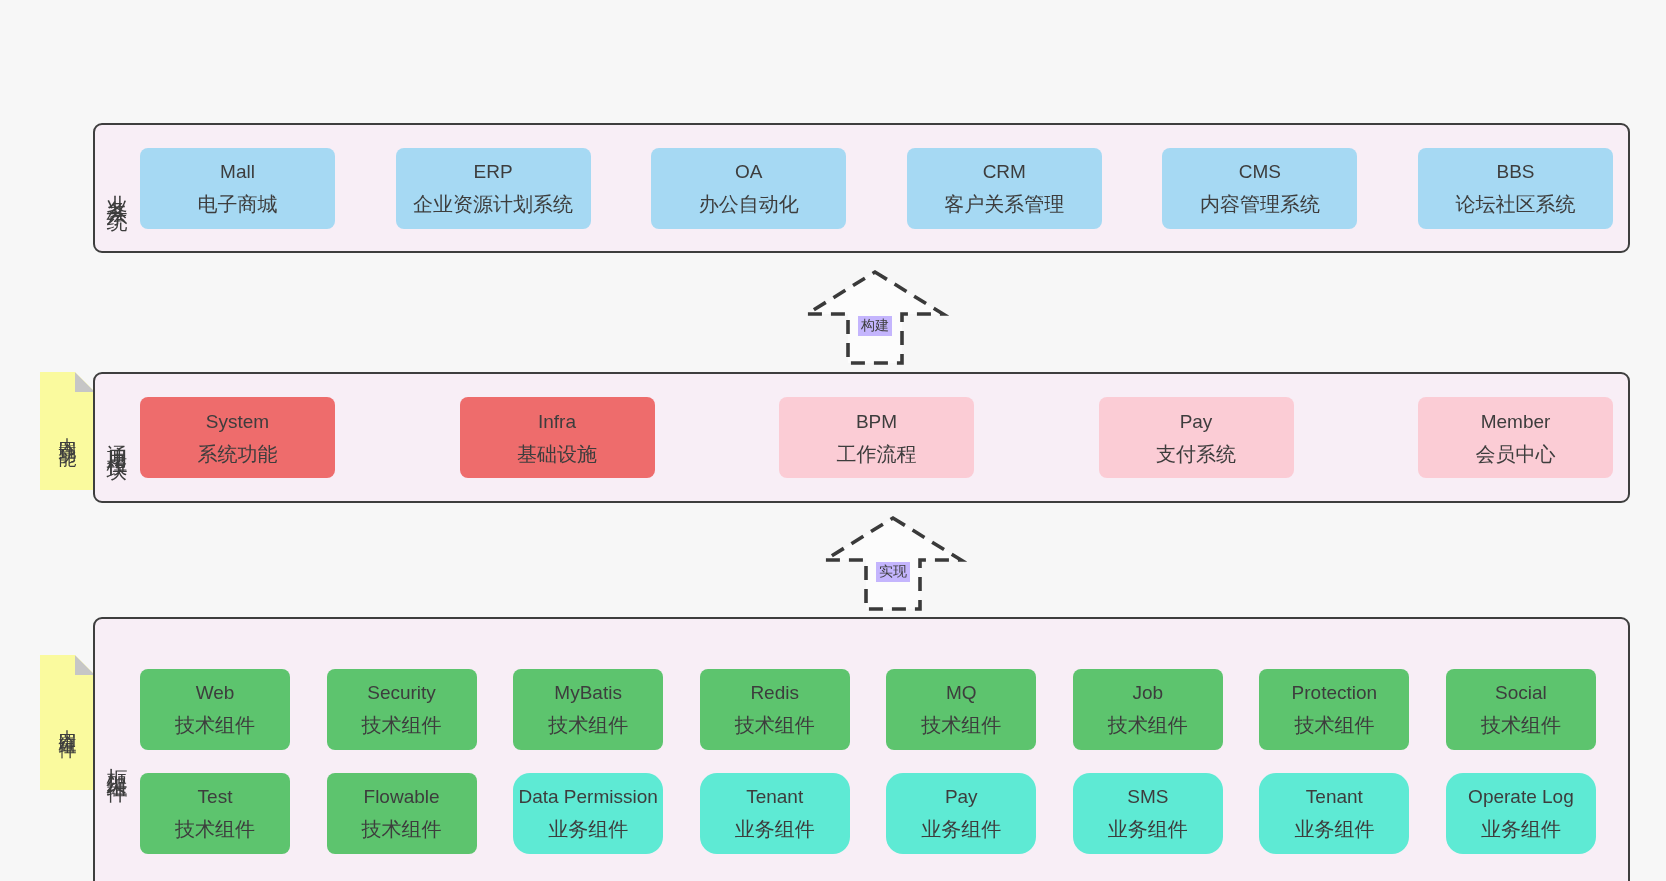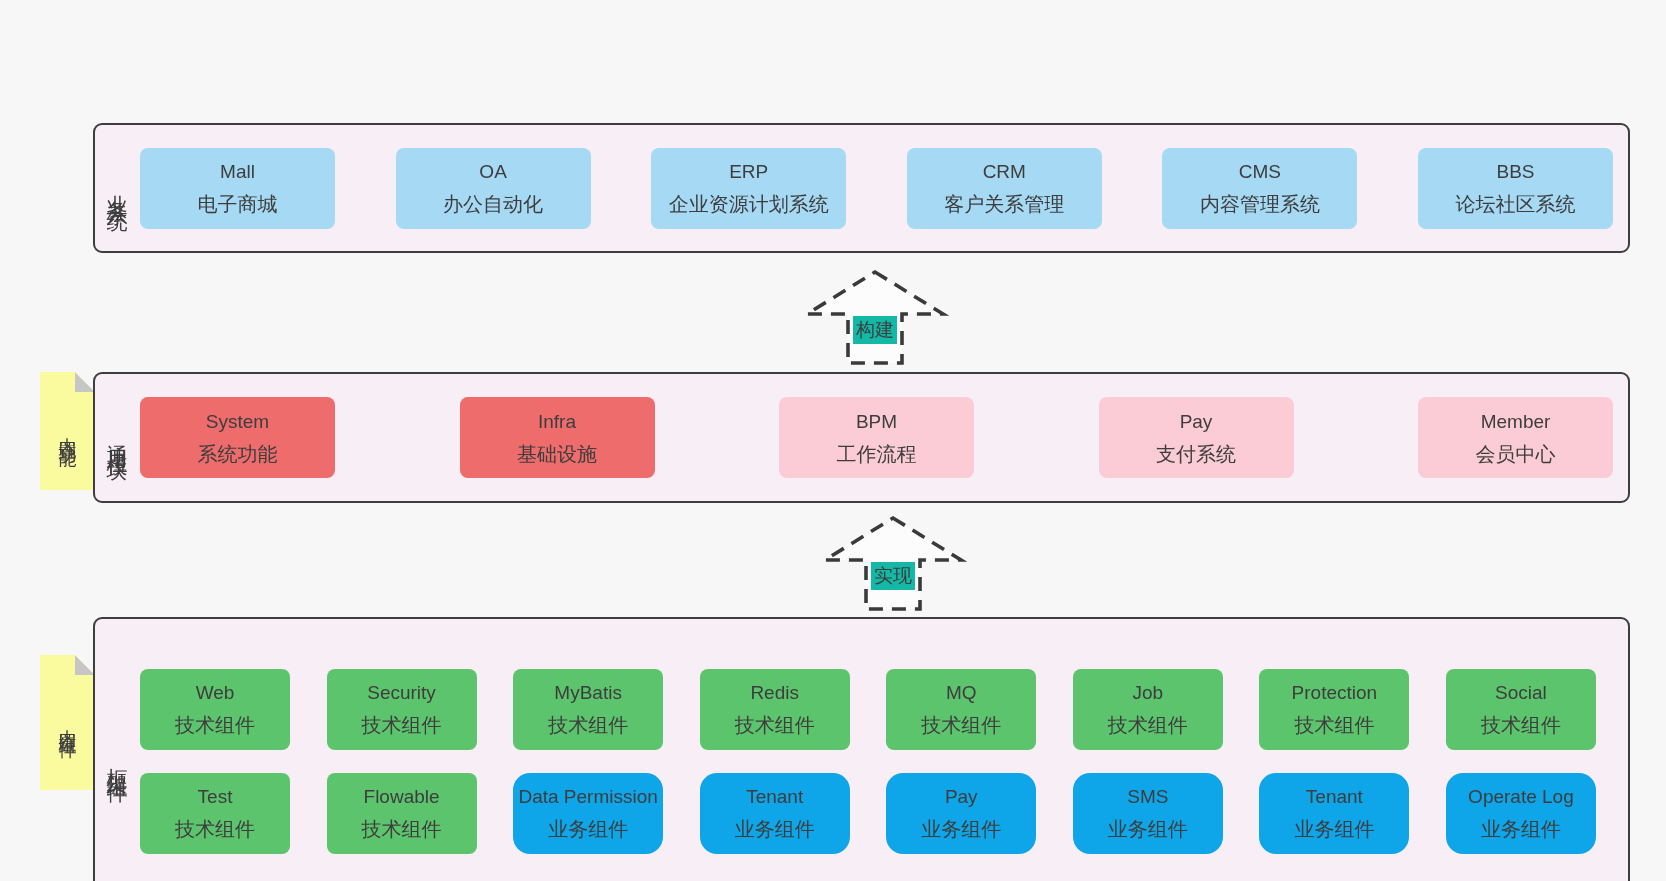--- a/index.html
+++ b/index.html
@@ -37,62 +37,62 @@
     display:flex;flex-direction:column;align-items:center;justify-content:center;
     text-align:center;box-sizing:border-box;padding:2px 4px;gap:8px;
   }
   .box.small{width:150px;height:81px;}
   .box-name{font-size:19px;line-height:25px;}
   .box-desc{font-size:20px;line-height:25px;}
   .blue{background:#a6d9f3;}
   .red{background:#ee6c6c;}
   .pink{background:#fbccd5;}
   .green-dark{background:#5dc46e;}
-  .green-light{background:#0ea5e9;border-radius:17px;}
+  .green-light{background:#5eead4;border-radius:17px;}
   
   .note{
     position:absolute;left:40px;width:55px;background:#fafa9e;z-index:1;
     display:flex;align-items:center;justify-content:center;
     clip-path:polygon(0 0,calc(100% - 20px) 0,100% 20px,100% 100%,0 100%);
   }
   #note-modules{top:372px;height:118px;}
   #note-components{top:655px;height:135px;}
   .note .v-label{font-size:18px;letter-spacing:4px;margin:0;}
   .note-fold{
     position:absolute;top:0;right:0;width:20px;height:20px;background:#c6c6c6;
     clip-path:polygon(0 0,100% 100%,0 100%);
   }
   
   .arrow-wrap{position:absolute;width:152px;height:98px;z-index:1;}
   #arrow-build{left:799px;top:268px;}
   #arrow-implement{left:817px;top:514px;}
   .arrow-wrap svg{display:block;width:100%;height:100%;}
   .arrow-label{
     position:absolute;left:50%;top:48px;transform:translateX(-50%);
-    background:#14b8a6;font-size:19px;padding:1px 3px;white-space:nowrap;
+    background:#c4b5fd;font-size:14px;padding:1px 3px;white-space:nowrap;
     color:#3d3d3d;
   }
 </style>
 </head>
 <body>
 
 <section class="panel" id="panel-business">
   <div class="v-label">业务系统</div>
   <div class="boxes">
     <div class="box blue">
       <div class="box-name">Mall</div>
       <div class="box-desc">电子商城</div>
     </div>
     <div class="box blue">
+      <div class="box-name">ERP</div>
+      <div class="box-desc">企业资源计划系统</div>
+    </div>
+    <div class="box blue">
       <div class="box-name">OA</div>
       <div class="box-desc">办公自动化</div>
-    </div>
-    <div class="box blue">
-      <div class="box-name">ERP</div>
-      <div class="box-desc">企业资源计划系统</div>
     </div>
     <div class="box blue">
       <div class="box-name">CRM</div>
       <div class="box-desc">客户关系管理</div>
     </div>
     <div class="box blue">
       <div class="box-name">CMS</div>
       <div class="box-desc">内容管理系统</div>
     </div>
     <div class="box blue">

